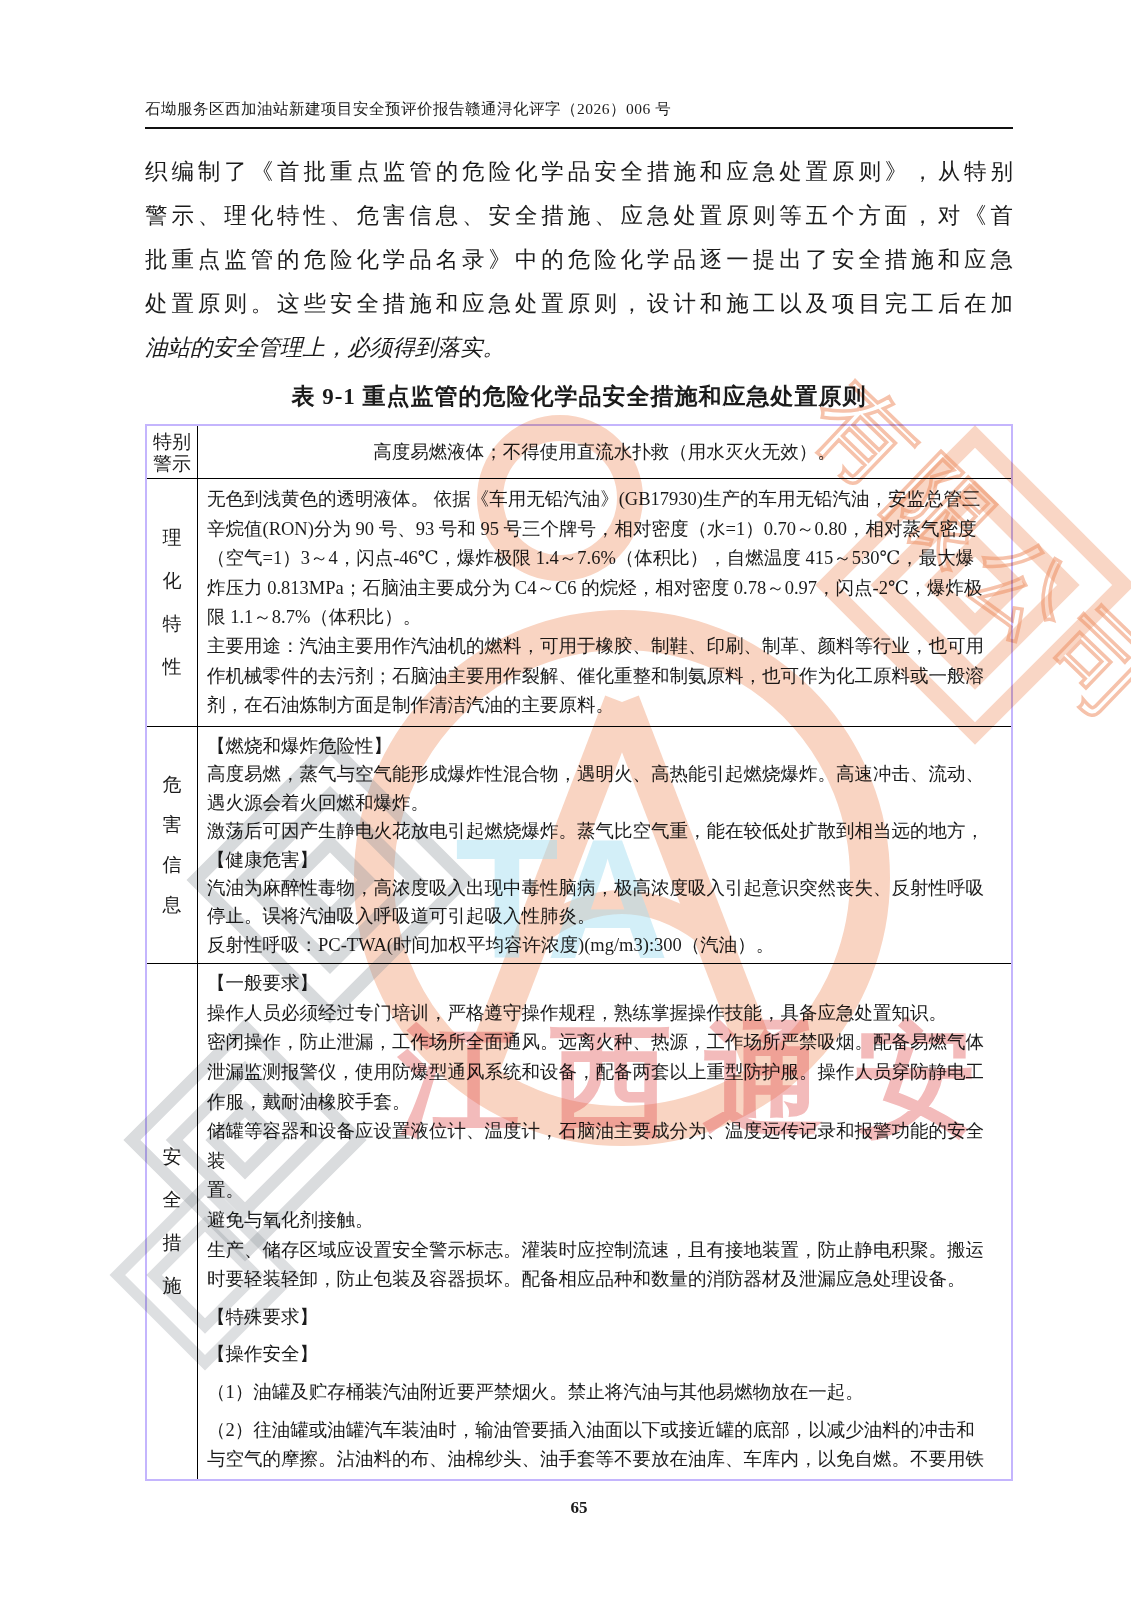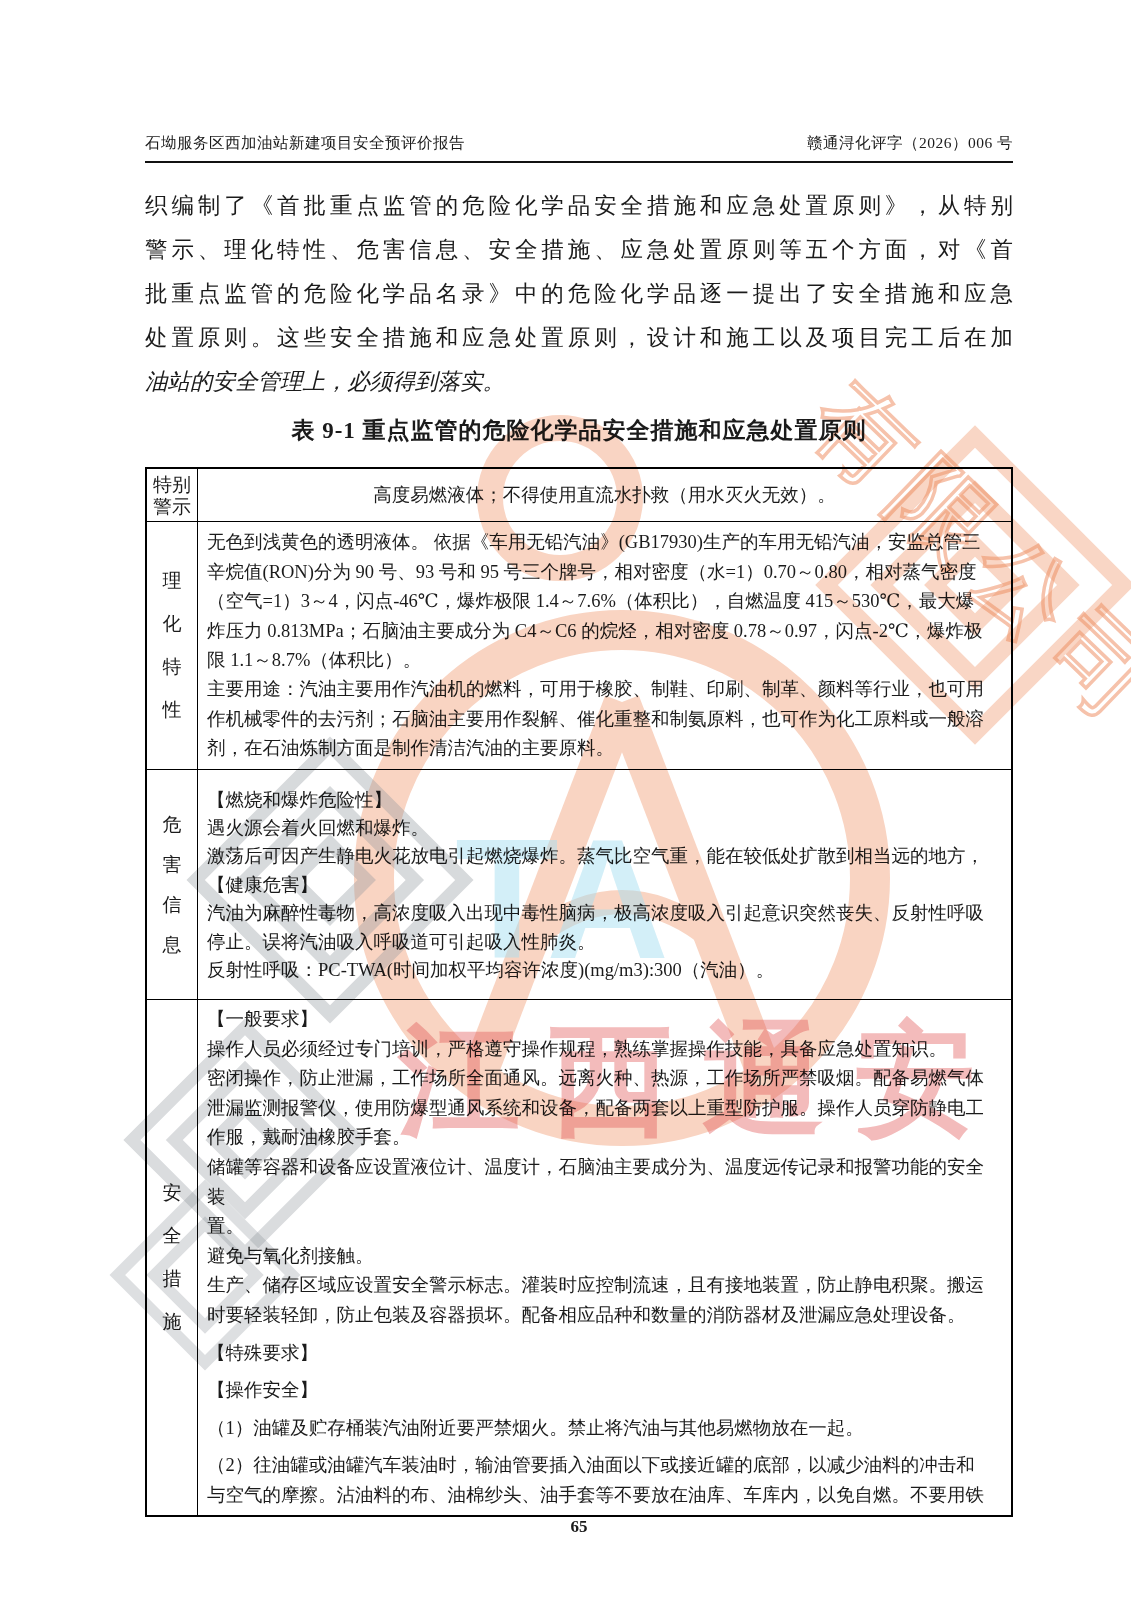--- a/index.html
+++ b/index.html
@@ -6,30 +6,30 @@
   .page{
     position:relative;
     width:1131px;height:1600px;
     background:#ffffff;
     font-family:"Liberation Serif","DejaVu Serif",serif;
     color:#1b1b1b;
     overflow:hidden;
   }
   .content{position:relative;z-index:1;padding:99px 118px 0 145px;width:868px;}
   
-  .hdr{display:flex;justify-content:space-between;align-items:flex-end;font-size:15.5px;letter-spacing:0.5px;margin-top:34px;}
+  .hdr{display:flex;align-items:flex-end;font-size:15.5px;letter-spacing:0.5px;}
   .hdr-rule{border-bottom:2.5px solid #111;margin-top:7px;}
   
   .para{margin-top:21px;font-size:22.5px;line-height:44px;}
   .para .pline{text-align:justify;text-align-last:justify;}
   .para .pline:last-child{text-align-last:left;font-style:italic;}
   
   .tbl-title{margin-top:11px;text-align:center;font-size:23px;font-weight:bold;letter-spacing:1px;}
   
-  .tbl{margin-top:21px;border:2px solid #000000;}
+  .tbl{margin-top:12px;border:2px solid #c4b5fd;}
   .t-row{display:flex;border-bottom:1.5px solid #000;}
   .t-row:last-child{border-bottom:none;}
   .label-cell{
     flex:0 0 50px;border-right:1.5px solid #000;
     display:flex;flex-direction:column;align-items:center;justify-content:center;
     font-size:19px;padding:4px 0;
   }
   .content-cell{flex:1;padding:5px 9px 4px 9px;font-size:18.5px;display:flex;flex-direction:column;justify-content:center;}
   .cline{line-height:29.4px;}
   .t-row:nth-child(1){min-height:52px;}
@@ -38,21 +38,21 @@
   .t-row:nth-child(2){min-height:247px;}
   .t-row:nth-child(2) .label-cell{gap:17px;}
   .t-row:nth-child(3){min-height:229px;}
   .t-row:nth-child(3) .label-cell{gap:14px;}
   .t-row:nth-child(3) .cline{line-height:28.4px;}
   .t-row:nth-child(4){min-height:477px;}
   .t-row:nth-child(4) .label-cell{gap:17px;}
   .t-row:nth-child(4) .cline{line-height:29.6px;}
   .cline.sp{margin-top:8px;}
   
-  .page-num{text-align:center;font-size:17px;font-weight:bold;}
+  .page-num{margin-top:17px;text-align:center;font-size:17px;font-weight:bold;}
   
   .wm{position:absolute;inset:0;z-index:2;pointer-events:none;mix-blend-mode:multiply;}
 </style>
 </head>
 <body>
 
 <div class="page">
 
   <div class="content">
 
@@ -103,20 +103,21 @@
           </div>
           <div class="t-row">
             <div class="label-cell">
               <span>危</span>
               <span>害</span>
               <span>信</span>
               <span>息</span>
             </div>
             <div class="content-cell">
               <div class="cline">【燃烧和爆炸危险性】</div>
+              <div class="cline">高度易燃，蒸气与空气能形成爆炸性混合物，遇明火、高热能引起燃烧爆炸。高速冲击、流动、</div>
               <div class="cline">遇火源会着火回燃和爆炸。</div>
               <div class="cline">激荡后可因产生静电火花放电引起燃烧爆炸。蒸气比空气重，能在较低处扩散到相当远的地方，</div>
               <div class="cline">【健康危害】</div>
               <div class="cline">汽油为麻醉性毒物，高浓度吸入出现中毒性脑病，极高浓度吸入引起意识突然丧失、反射性呼吸</div>
               <div class="cline">停止。误将汽油吸入呼吸道可引起吸入性肺炎。</div>
               <div class="cline">反射性呼吸：PC-TWA(时间加权平均容许浓度)(mg/m3):300（汽油）。</div>
             </div>
           </div>
           <div class="t-row">
             <div class="label-cell">

